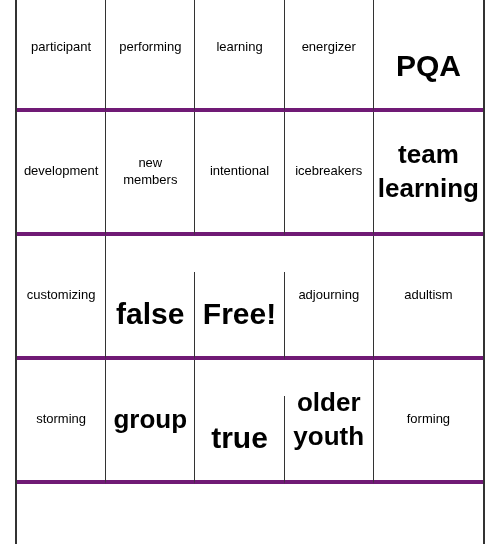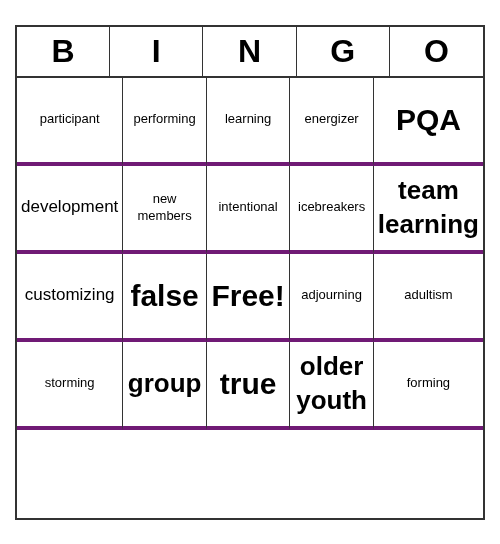--- a/index.html
+++ b/index.html
@@ -69,24 +69,25 @@
     }
 
     .bingo-cell.large-text {
       font-size: 26px;
       font-weight: bold;
     }
 
     .bingo-cell.xlarge-text {
       font-size: 30px;
       font-weight: bold;
+      margin-top: 36px;
     }
 
     .bingo-cell.small-text {
-      font-size: 17px;
+      font-size: 13px;
     }
   </style>
 </head>
 <body>
 
 <div class="bingo-card">
   <div class="bingo-header">
   <div class="bingo-header-cell">B</div>
       <div class="bingo-header-cell">I</div>
       <div class="bingo-header-cell">N</div>

